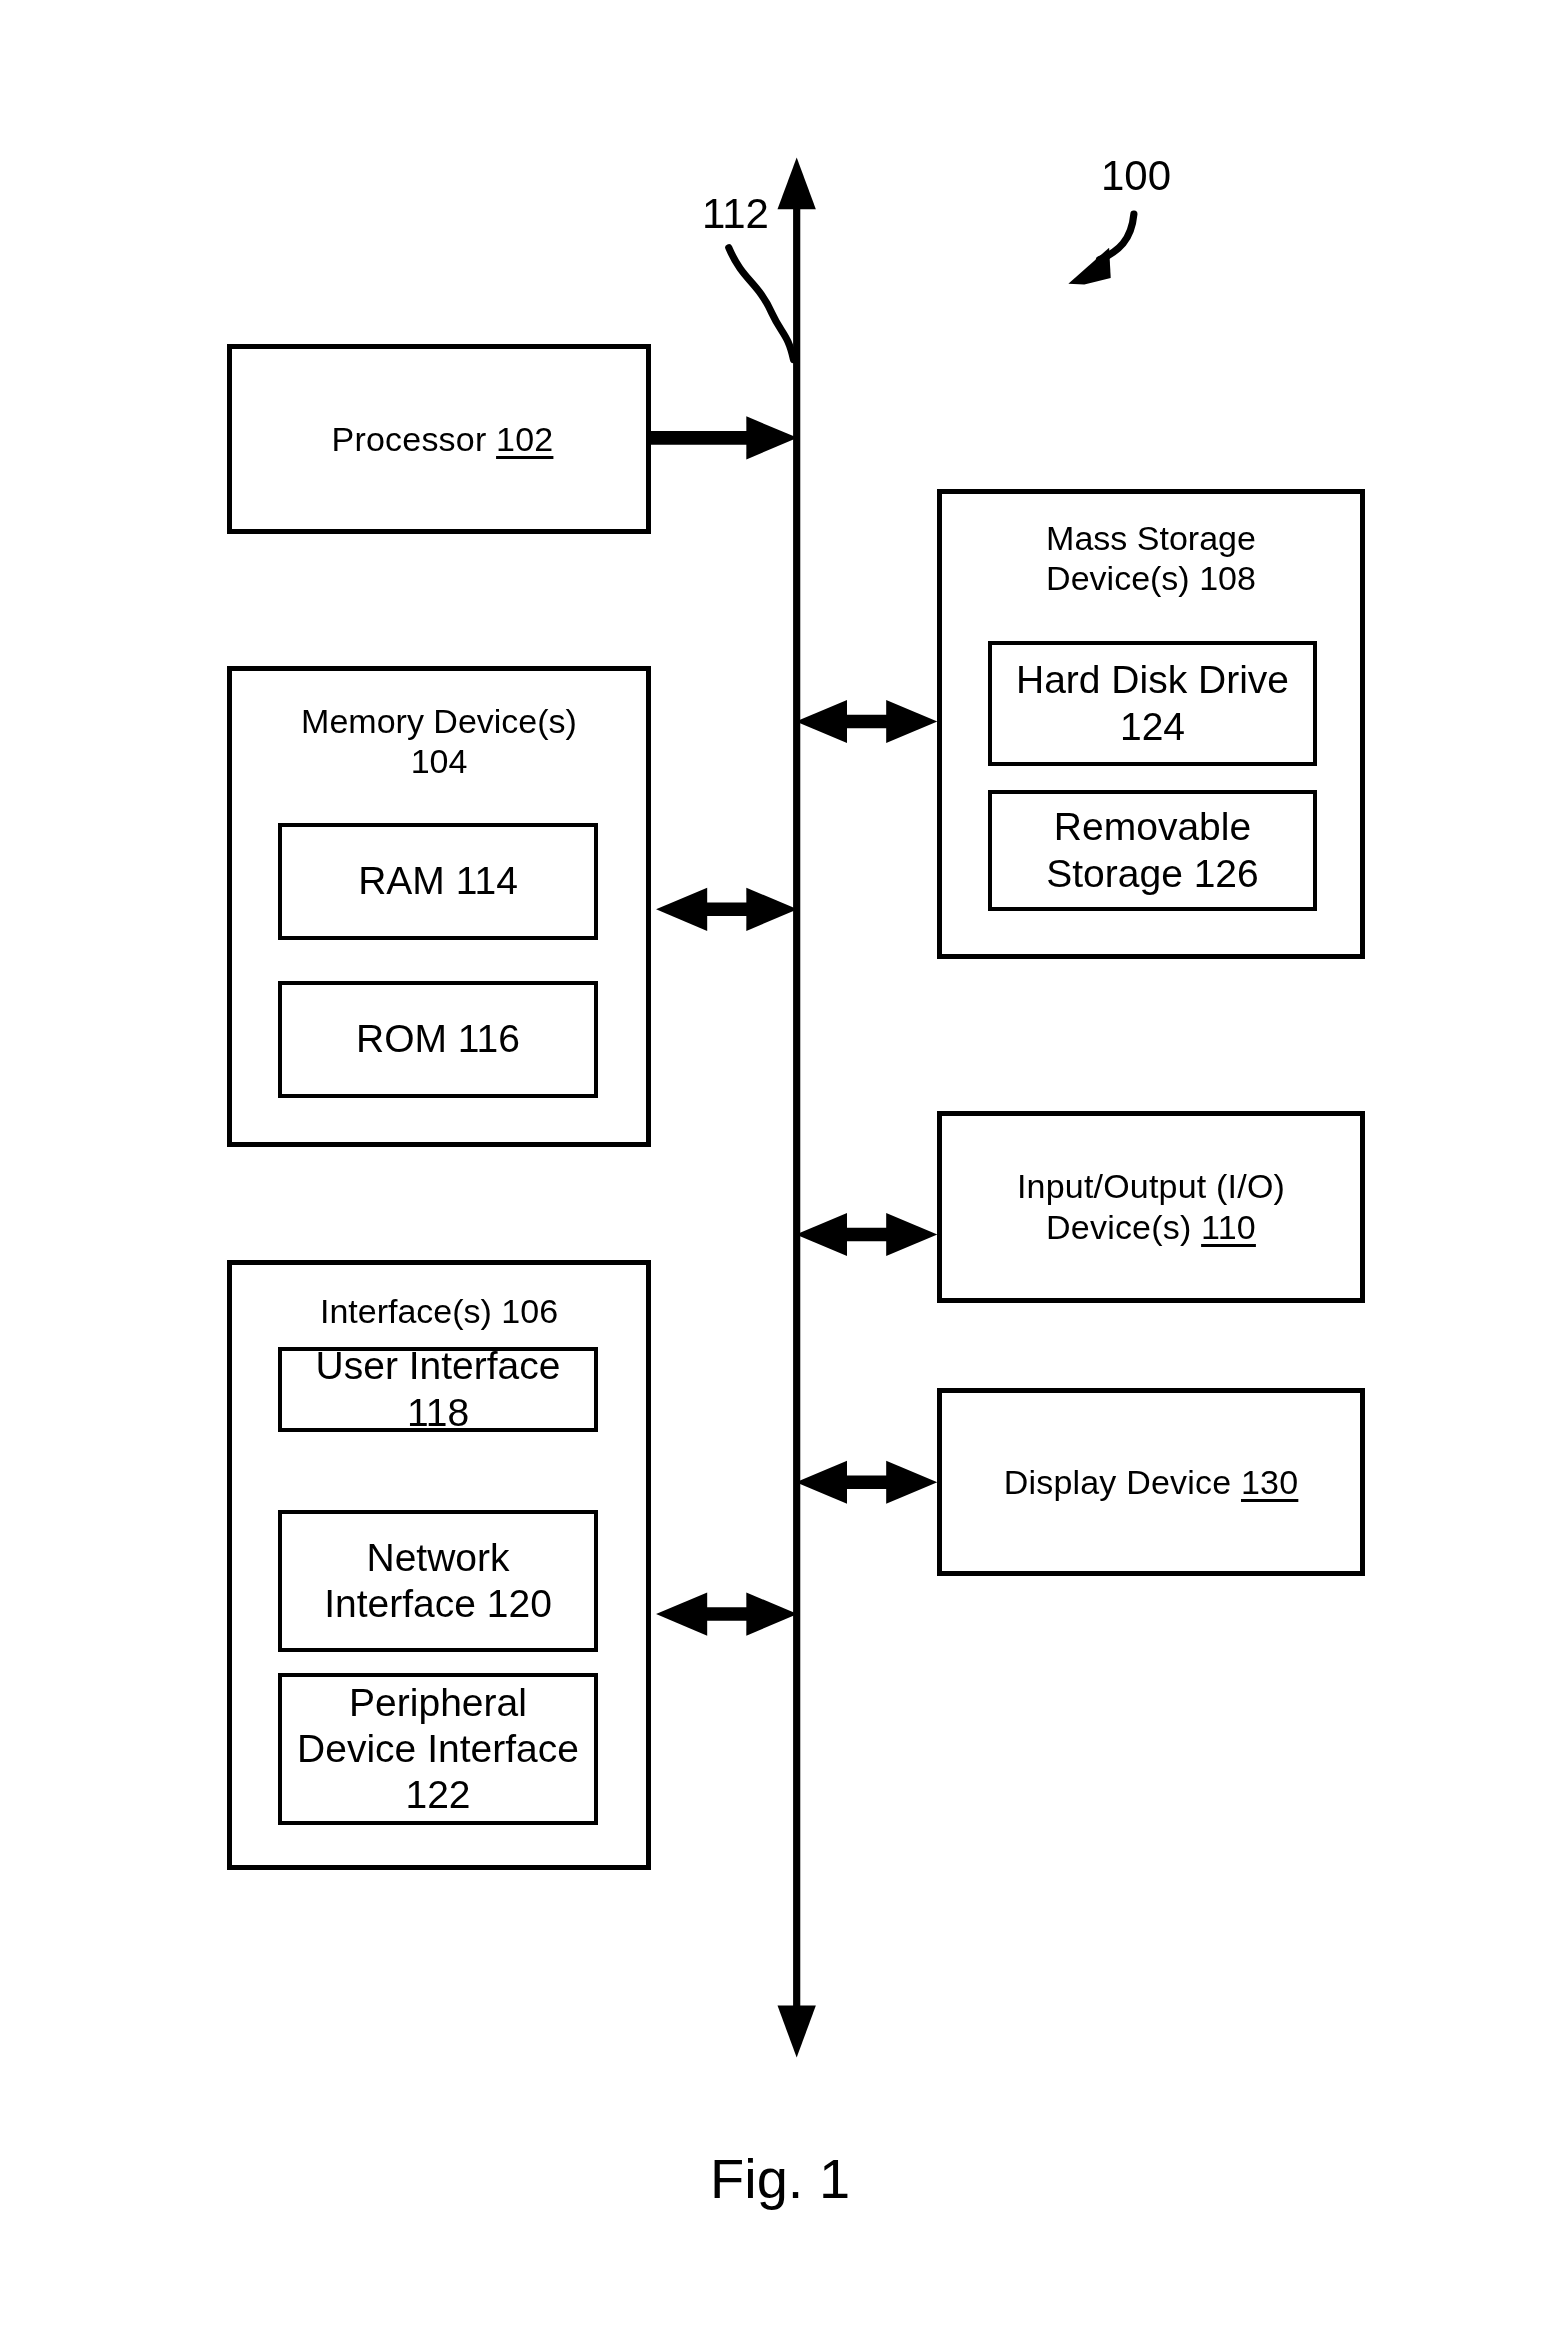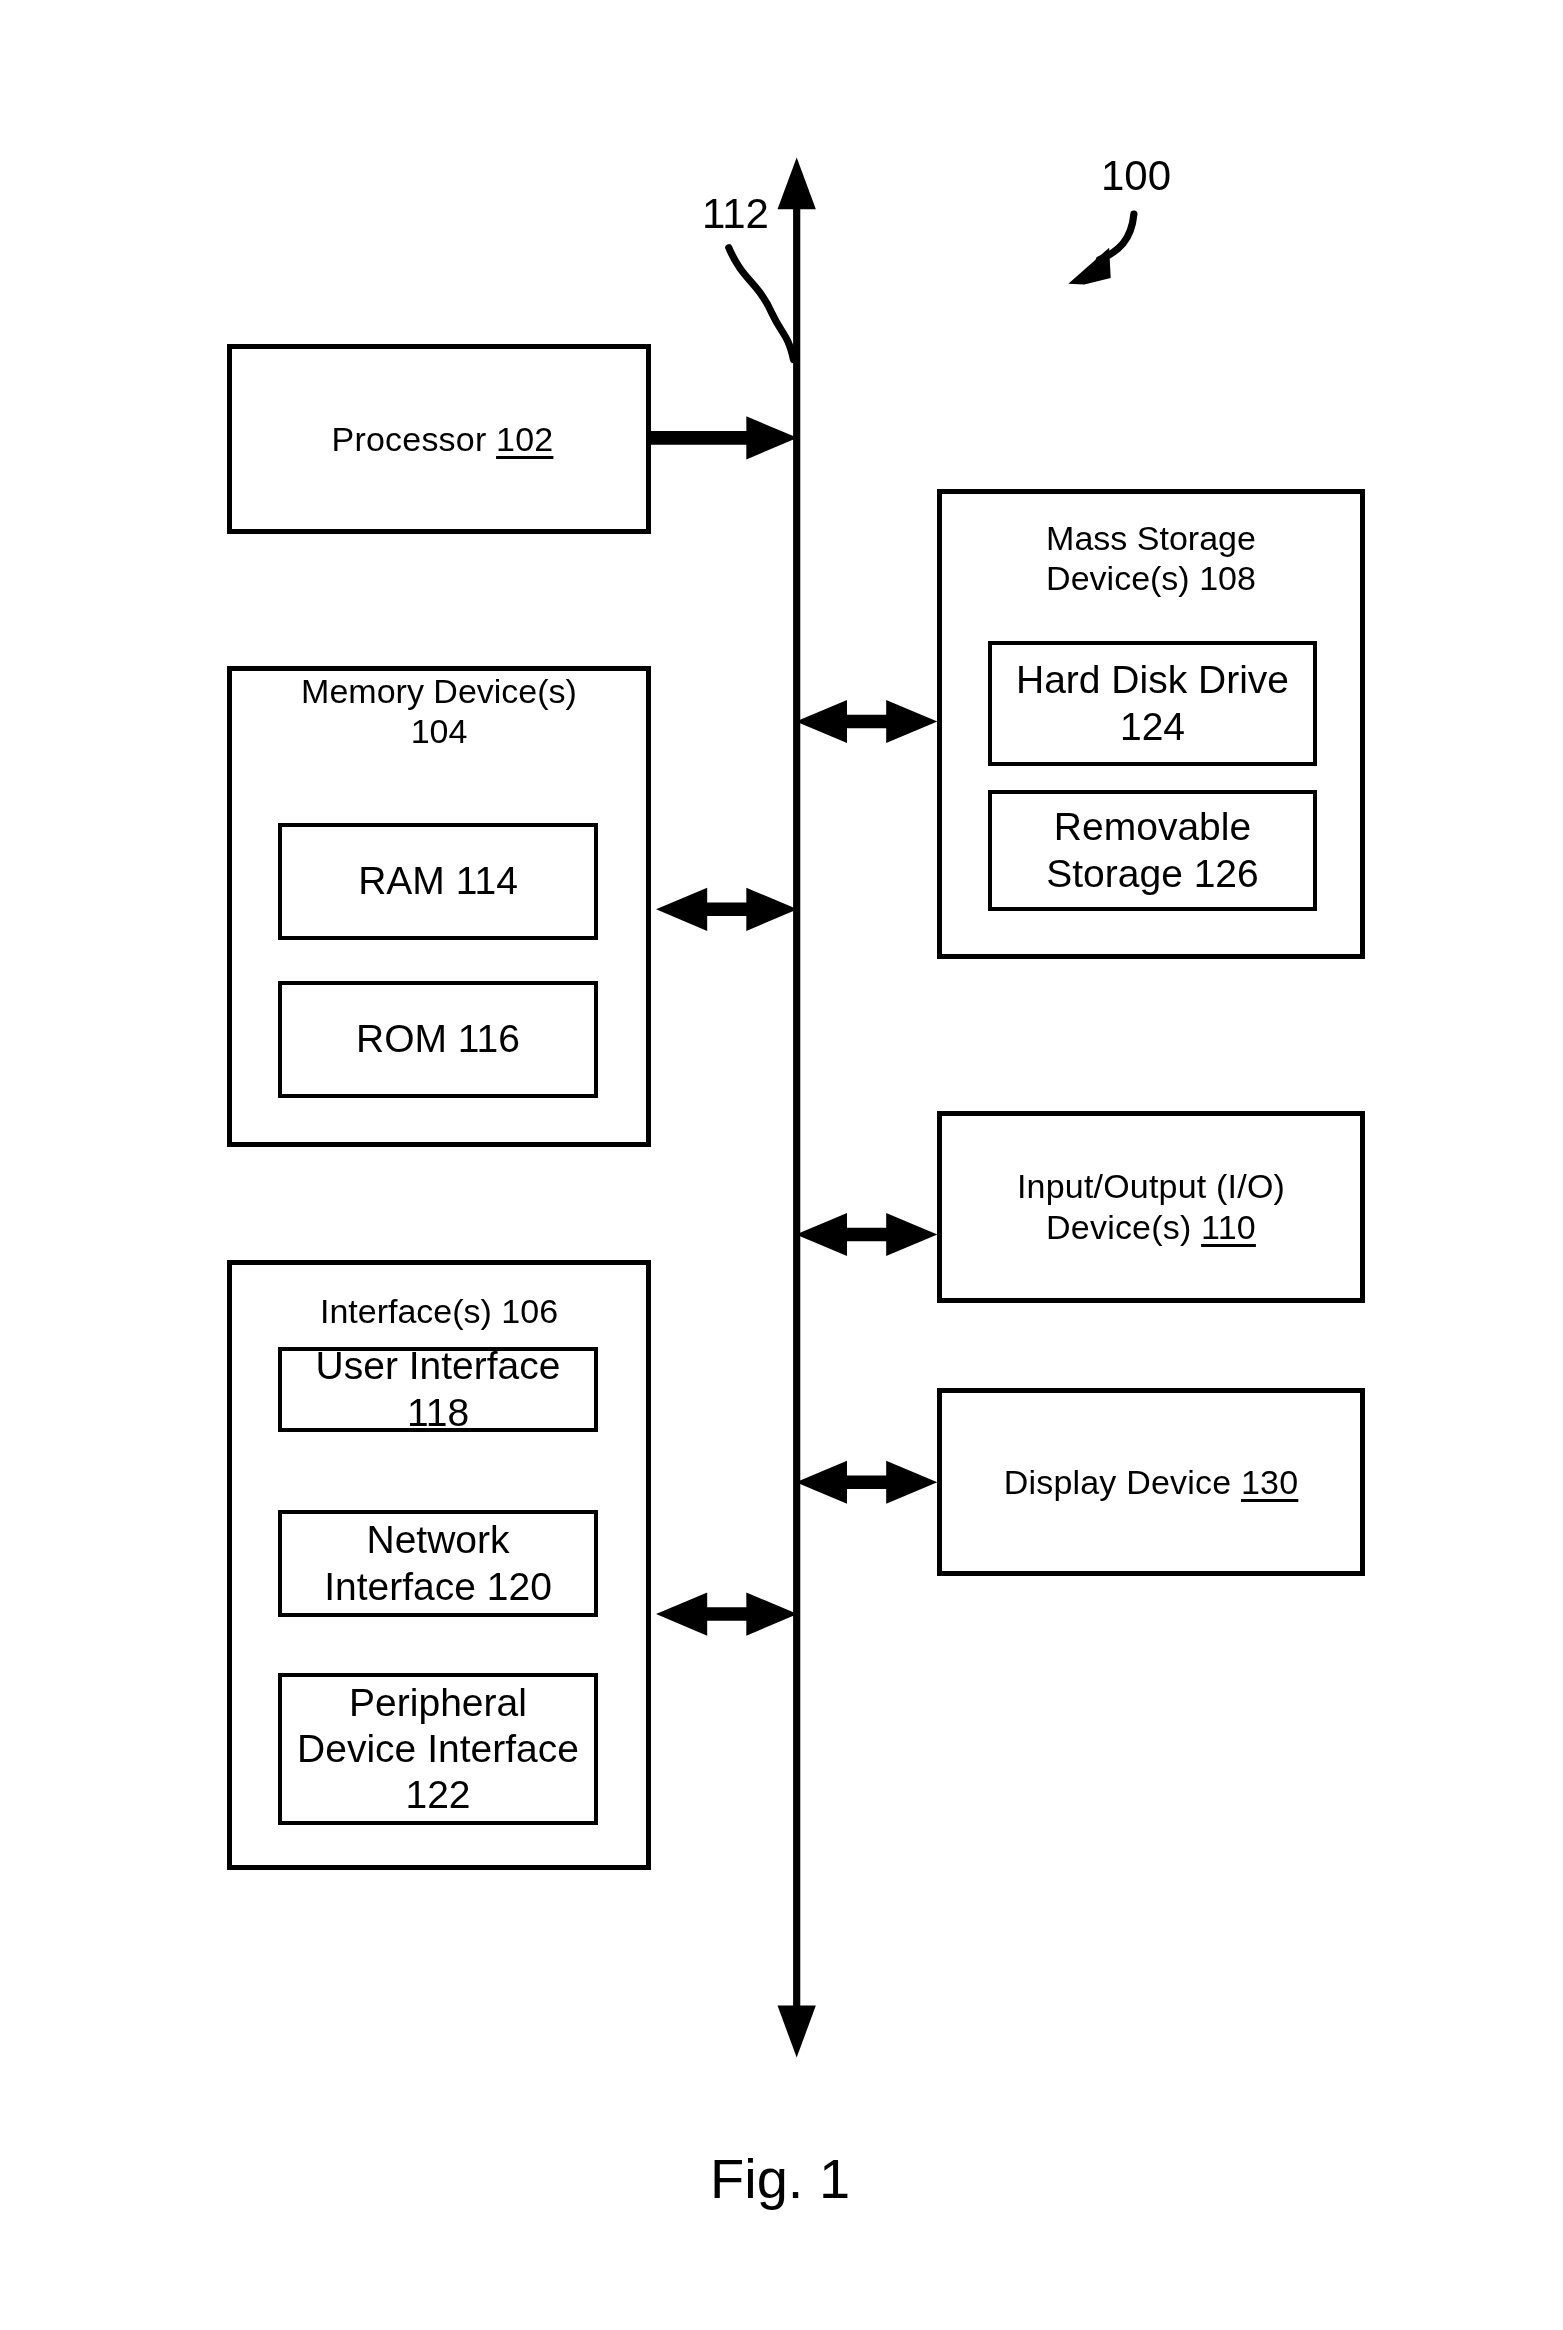--- a/index.html
+++ b/index.html
@@ -143,41 +143,41 @@
       <polygon points="996,1855 1060,1828 1060,1882" fill="#000000"></polygon>
       <polygon points="1173,1855 1109,1828 1109,1882" fill="#000000"></polygon>
     </g>
   </svg>
 
   <div class="node centered" style="left:227px; top:344px; width:424px; height:190px;padding-left:7px;">
     <div class="node-label"><span>Processor </span><span class="ref">102</span></div>
   </div>
 
   <div class="node" style="left:227px; top:666px; width:424px; height:481px;">
-    <div class="group-title" style=""><span>Memory Device(s)
+    <div class="group-title" style="margin-top:30px;"><span>Memory Device(s)
 </span><span class="ref">104</span></div>
 
     <div class="sub-node" style="position:absolute; left:46px; top:152px; width:320px; height:117px;">
       <span><span>RAM </span><span class="ref">114</span></span>
     </div>
 
     <div class="sub-node" style="position:absolute; left:46px; top:310px; width:320px; height:117px;">
       <span><span>ROM </span><span class="ref">116</span></span>
     </div>
   </div>
 
   <div class="node" style="left:227px; top:1240px; width:424px; height:610px;margin-top:20px;">
     <div class="group-title" style="margin-top:25.6px;"><span>Interface(s) </span><span class="ref">106</span></div>
 
     <div class="sub-node" style="position:absolute; left:46px; top:82px; width:320px; height:85px;">
       <span><span>User Interface
 </span><span class="ref">118</span></span>
     </div>
 
-    <div class="sub-node" style="position:absolute; left:46px; top:245px; width:320px; height:107px;">
+    <div class="sub-node" style="position:absolute; left:46px; top:245px; width:320px; height:142px;">
       <span><span>Network
 Interface </span><span class="ref">120</span></span>
     </div>
 
     <div class="sub-node" style="position:absolute; left:46px; top:408px; width:320px; height:152px;">
       <span><span>Peripheral
 Device Interface
 </span><span class="ref">122</span></span>
     </div>
   </div>

